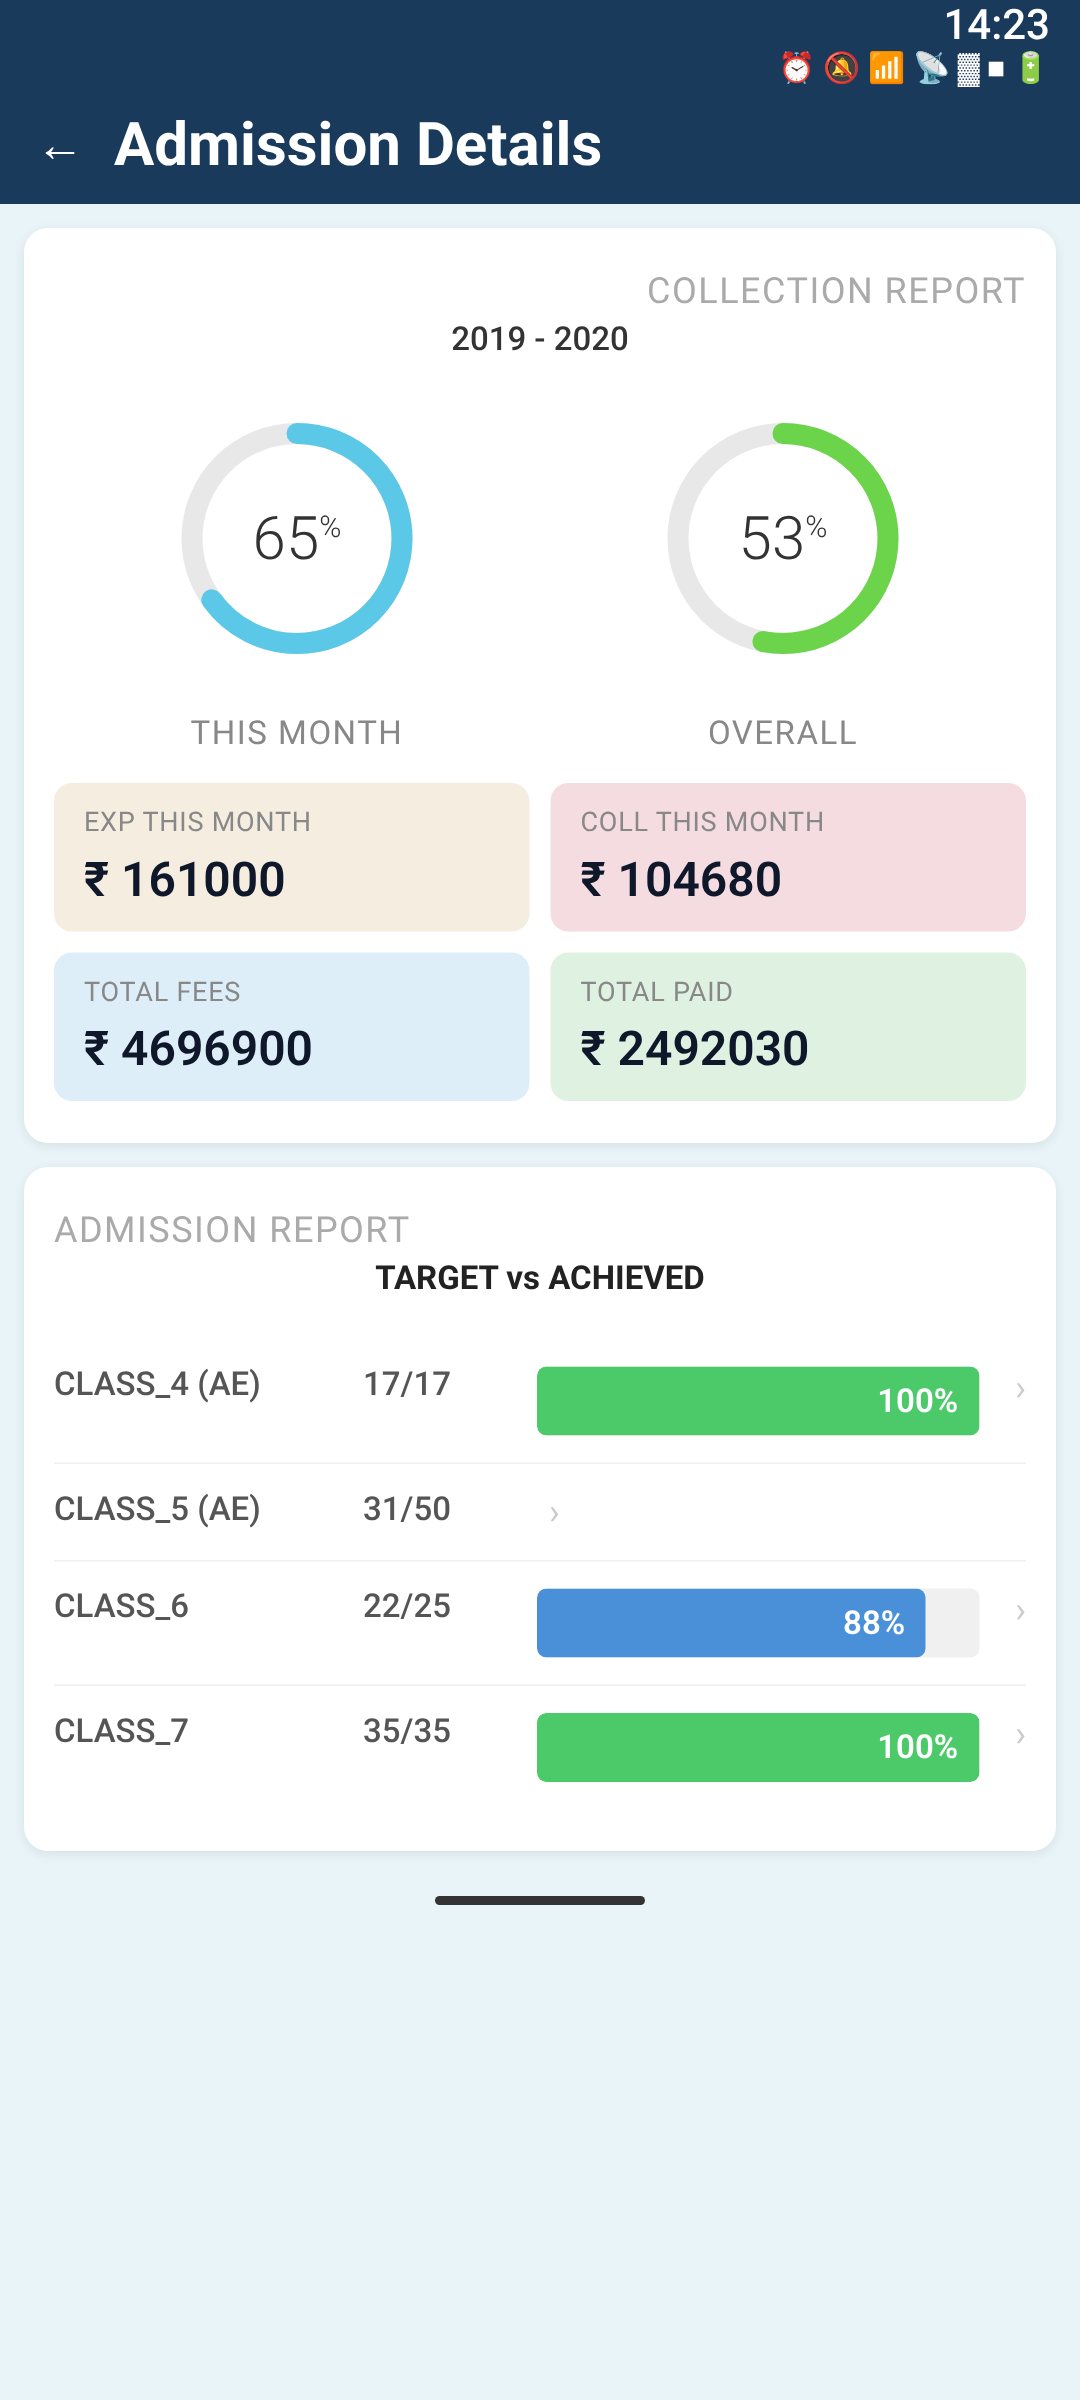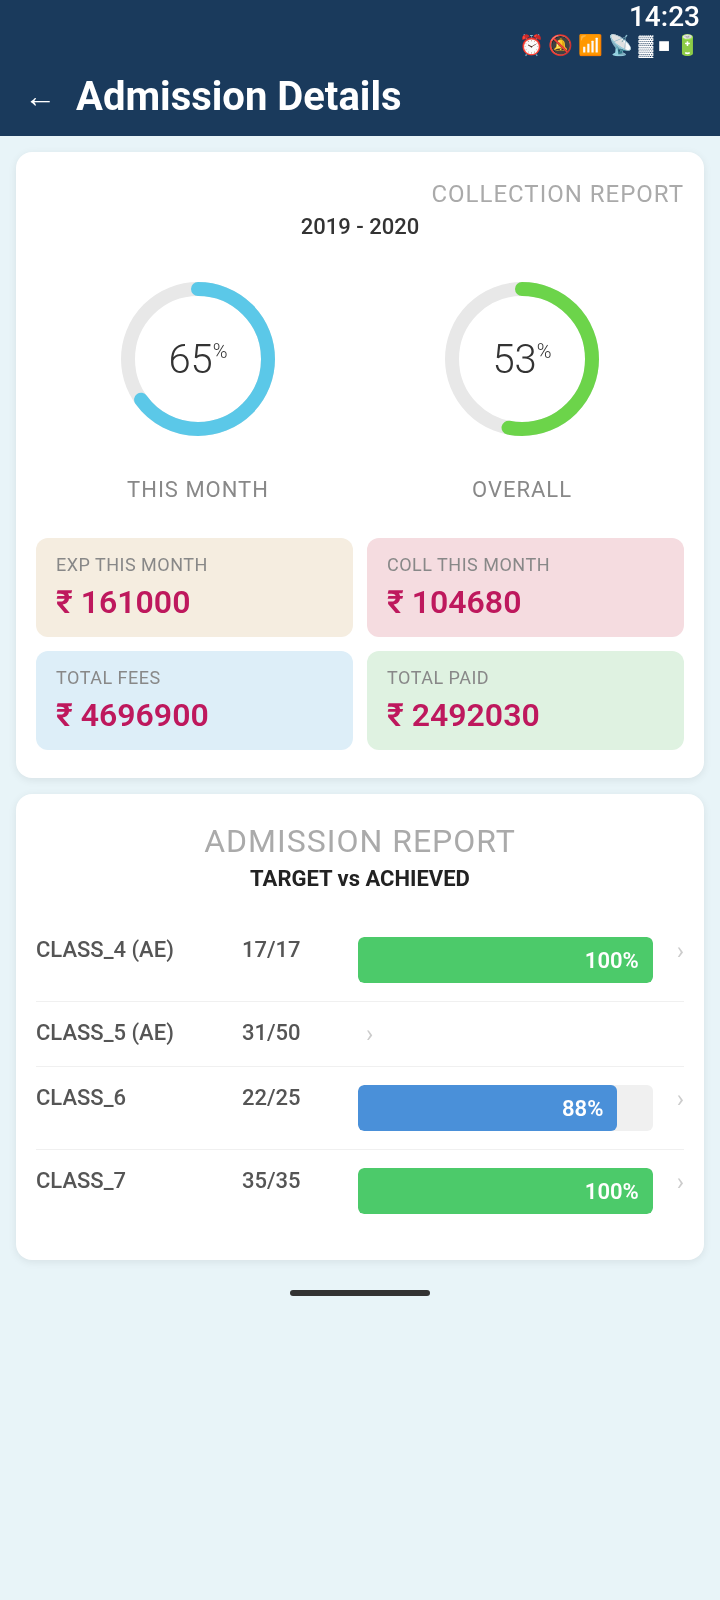--- a/index.html
+++ b/index.html
@@ -125,21 +125,21 @@
       color: #888;
       letter-spacing: 1px;
       text-transform: uppercase;
     }
 
     
     .stats-grid {
       display: grid;
       grid-template-columns: 1fr 1fr;
       gap: 14px;
-      margin-top: 36px;
+      margin-top: 20px;
     }
 
     .stat-box {
       border-radius: 12px;
       padding: 16px 20px;
     }
     .stat-box.beige { background: #f5ede0; }
     .stat-box.pink  { background: #f5dce0; }
     .stat-box.blue  { background: #ddeef8; }
     .stat-box.green { background: #dff2e1; }
@@ -147,28 +147,28 @@
     .stat-label {
       font-size: 18px;
       color: #888;
       letter-spacing: 0.5px;
       text-transform: uppercase;
       margin-bottom: 8px;
     }
     .stat-value {
       font-size: 32px;
       font-weight: 600;
-      color: #be185d;
+      color: #0f172a;
     }
 
     
     .admission-title {
-      text-align: center;
+      text-align: left;
       color: #aaa;
-      font-size: 32px;
+      font-size: 24px;
       letter-spacing: 1px;
       text-transform: uppercase;
       font-weight: 400;
     }
     .admission-subtitle {
       text-align: center;
       font-size: 22px;
       font-weight: bold;
       color: #222;
       margin-top: 6px;

